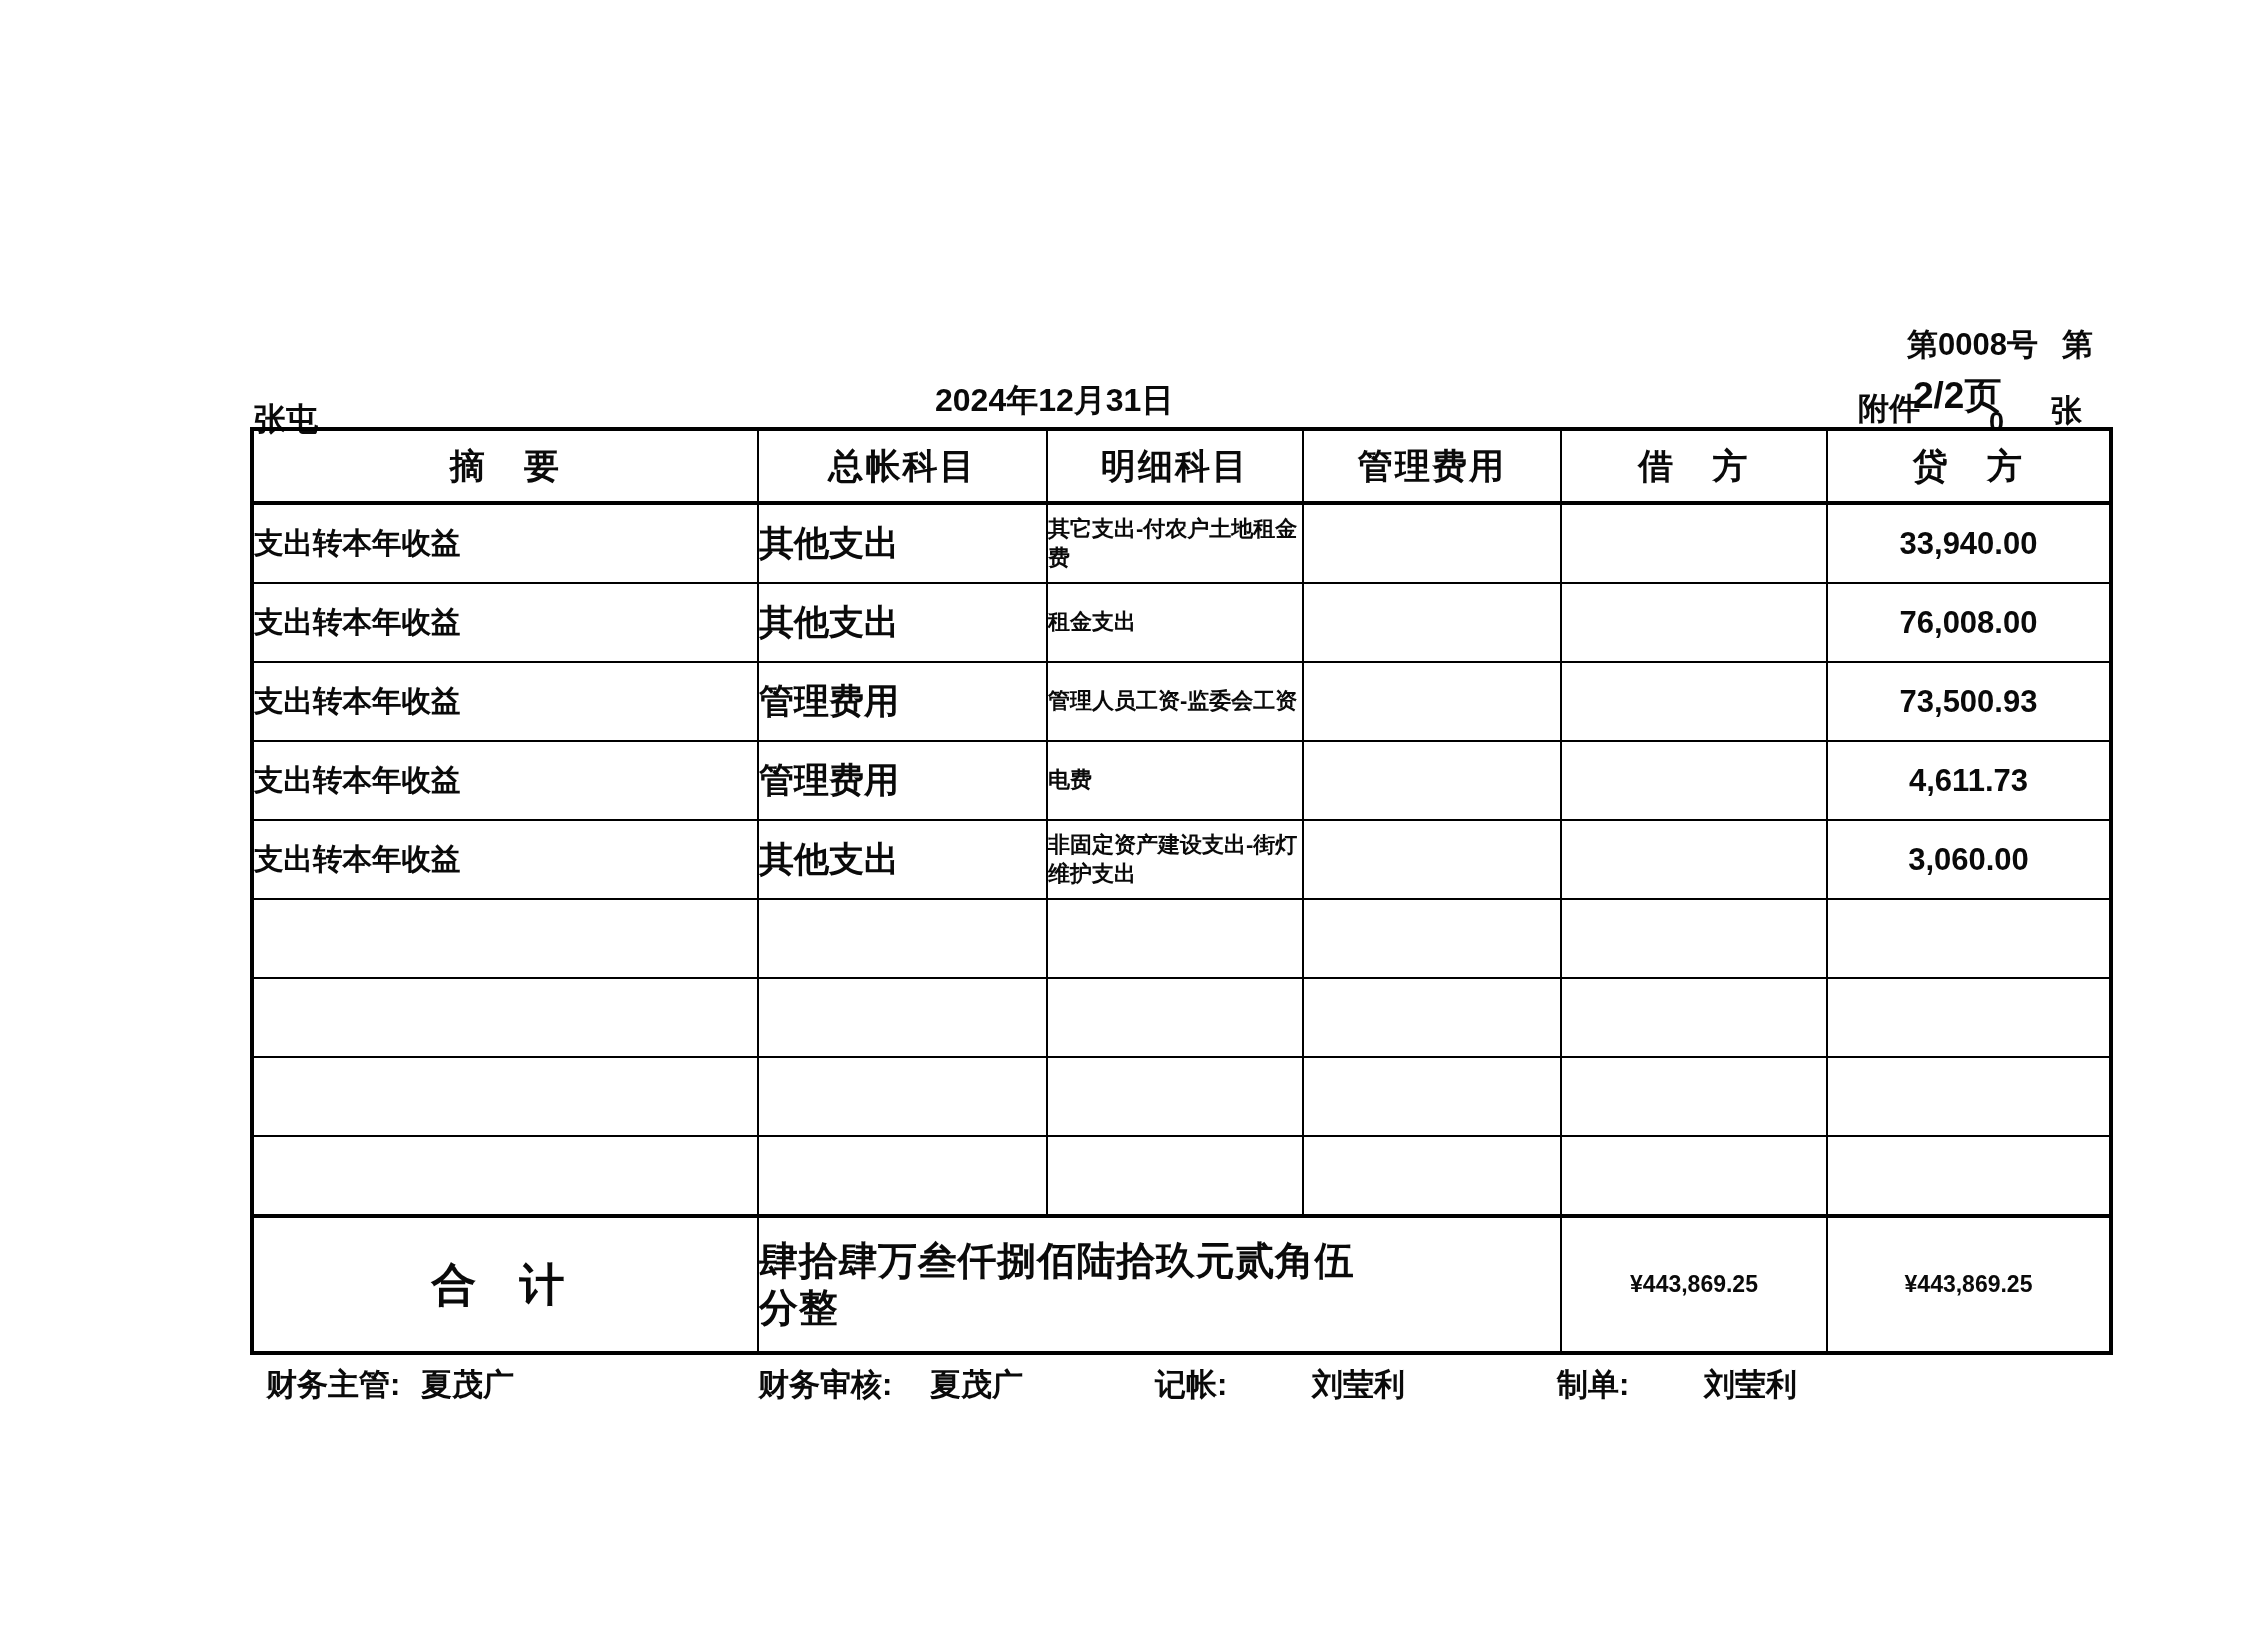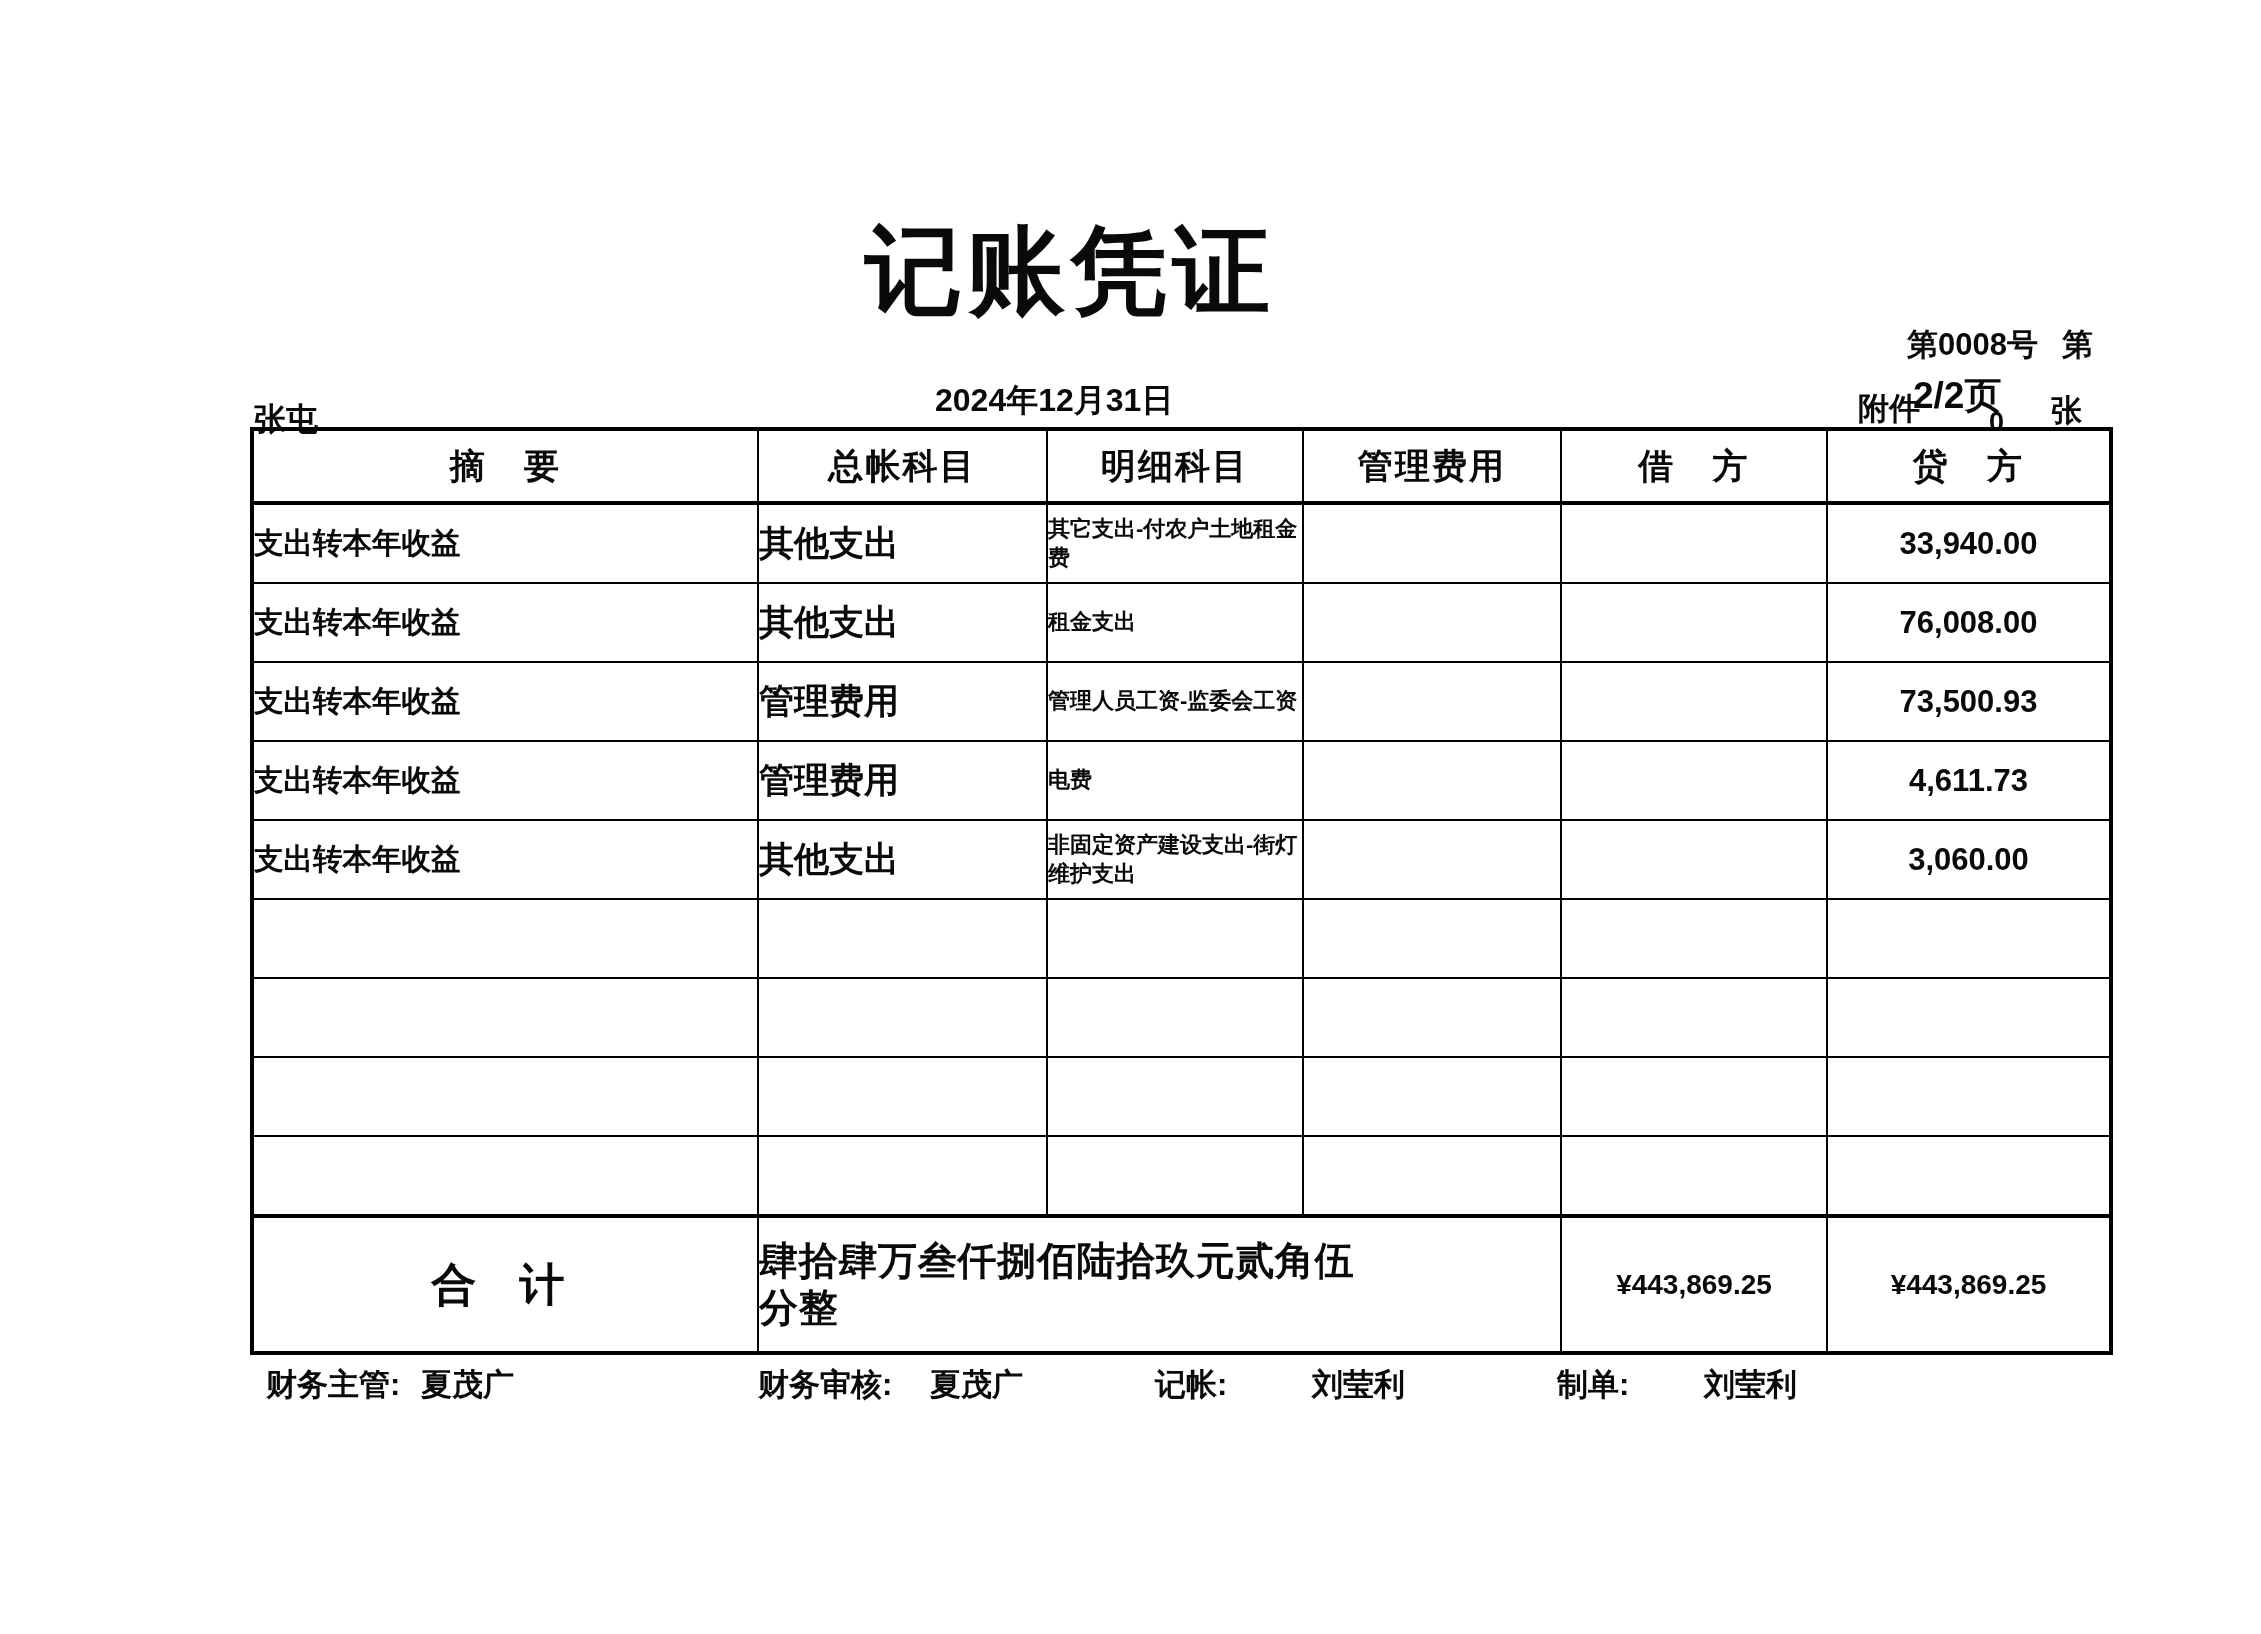--- a/index.html
+++ b/index.html
@@ -71,37 +71,36 @@
     font-size:45px;font-weight:bold;text-align:center;
     letter-spacing:15.4px;padding-left:15.4px;
   }
   .t-words{vertical-align:top;padding:18px 0 0 12.6px;}
   .t-words .words{
     max-width:618px;
     font-size:39px;font-weight:bold;
     line-height:1.18;letter-spacing:0.7px;
   }
   .t-debit,.t-credit{
-    font-size:28px;font-weight:bold;text-align:center;
+    font-size:23px;font-weight:bold;text-align:center;
     font-family:"Liberation Sans",sans-serif;
   }
 
   
   .sig{font-size:31px;font-weight:bold;top:1364px;white-space:nowrap;}
   .s1l{left:266px;} .s1v{left:421px;}
   .s2l{left:758px;} .s2v{left:930px;}
   .s3l{left:1155px;} .s3v{left:1312px;}
   .s4l{left:1557px;} .s4v{left:1704px;}
 </style>
 </head>
 <body>
 
 <div class="page">
 
-  <div class="abs title">记账凭证</div>
 
   <div class="abs unit">张屯</div>
   <div class="abs vdate">2024年12月31日</div>
 
   <div class="abs vno">第0008号</div>
   <div class="abs sheet-prefix">第</div>
   <div class="abs attach-label">附件</div>
   <div class="abs page-no">2/2页</div>
   <div class="abs attach-count">0</div>
   <div class="abs sheet-suffix">张</div>

